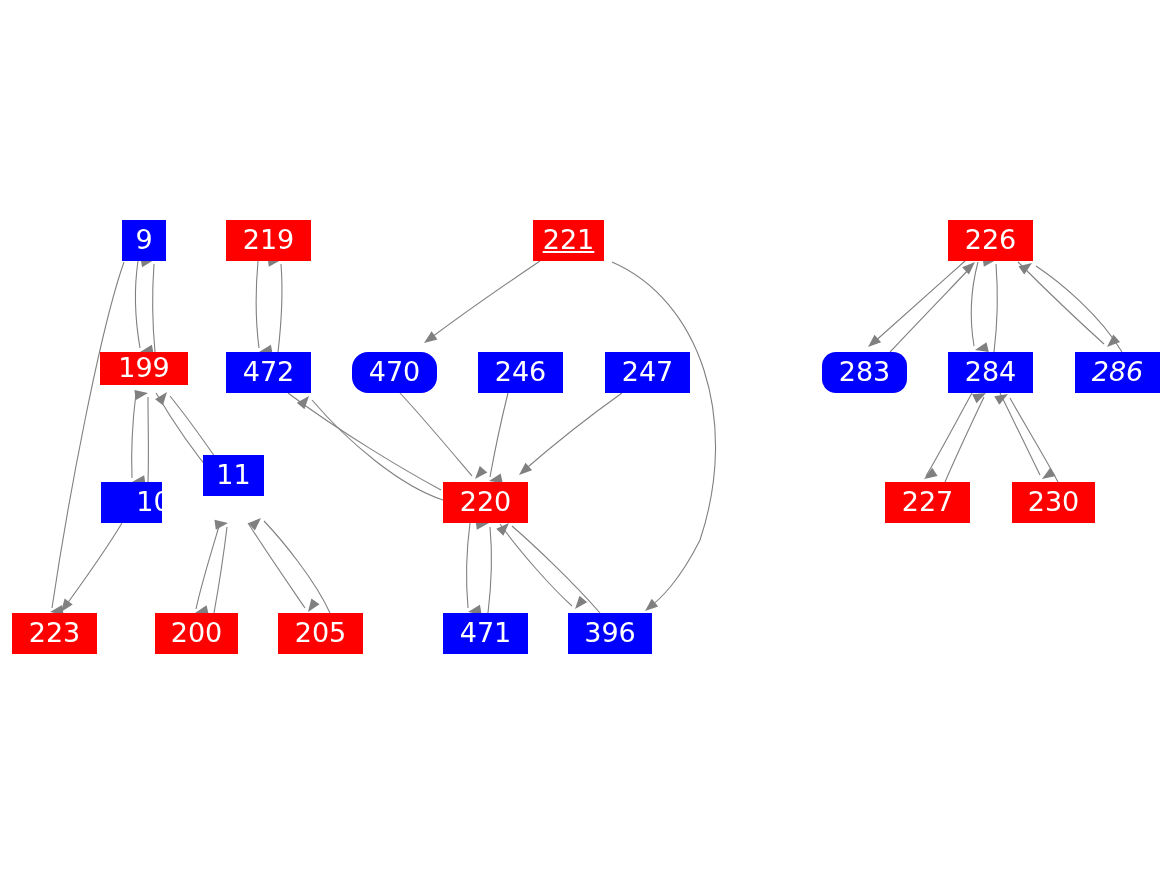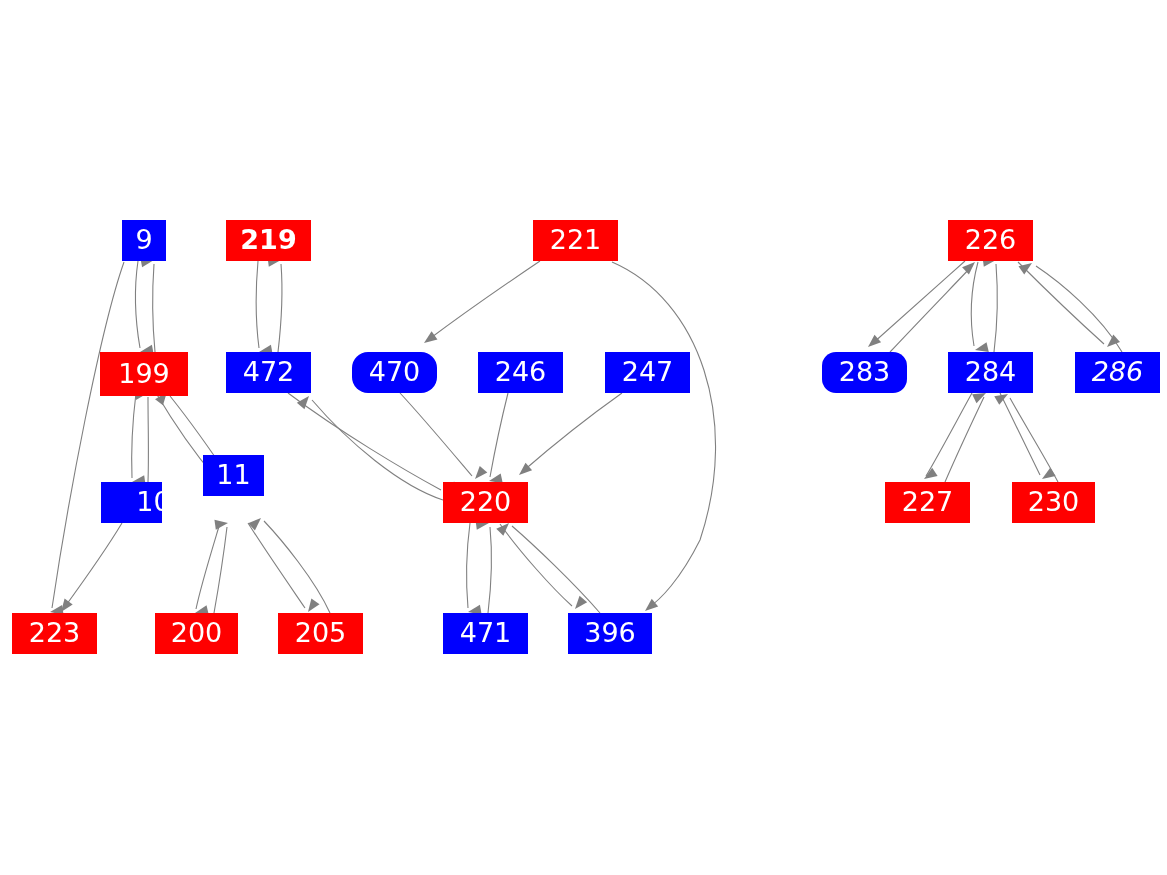--- a/index.html
+++ b/index.html
@@ -194,30 +194,30 @@
       </g>
       <g>
         <path class="edge-path" d="M 1058,482 C 1042,452 1022,420 1010,398" stroke="#808080"></path>
         <polygon class="arrow-head" points="0,0 -13,-5 -13,5" fill="#808080" transform="translate(1008,394) rotate(330)"></polygon>
       </g>
     </svg>
   <div id="node-layer">
       <div class="node node-blue" style="left: 122px; top: 220px; width: 44px; height: 41px;">
         <span class="node-label">9</span>
       </div>
-      <div class="node node-red" style="left: 226px; top: 220px; width: 85px; height: 41px; font-weight: bold;">
+      <div class="node node-red" style="left: 226px; top: 220px; width: 85px; height: 41px;">
         <span class="node-label">219</span>
       </div>
-      <div class="node node-red" style="left: 533px; top: 220px; width: 85px; height: 41px;">
+      <div class="node node-red" style="left: 533px; top: 220px; width: 71px; height: 41px; text-decoration: underline;">
         <span class="node-label">221</span>
       </div>
       <div class="node node-red" style="left: 948px; top: 220px; width: 85px; height: 41px;">
         <span class="node-label">226</span>
       </div>
-      <div class="node node-red" style="left: 100px; top: 352px; width: 88px; height: 44px;">
+      <div class="node node-red" style="left: 100px; top: 352px; width: 88px; height: 33px;">
         <span class="node-label">199</span>
       </div>
       <div class="node node-blue" style="left: 226px; top: 352px; width: 85px; height: 41px;">
         <span class="node-label">472</span>
       </div>
       <div class="node node-blue" style="left: 352px; top: 352px; width: 85px; height: 41px; border-radius: 16px;">
         <span class="node-label">470</span>
       </div>
       <div class="node node-blue" style="left: 478px; top: 352px; width: 85px; height: 41px; align-items: center;">
         <span class="node-label">246</span>

